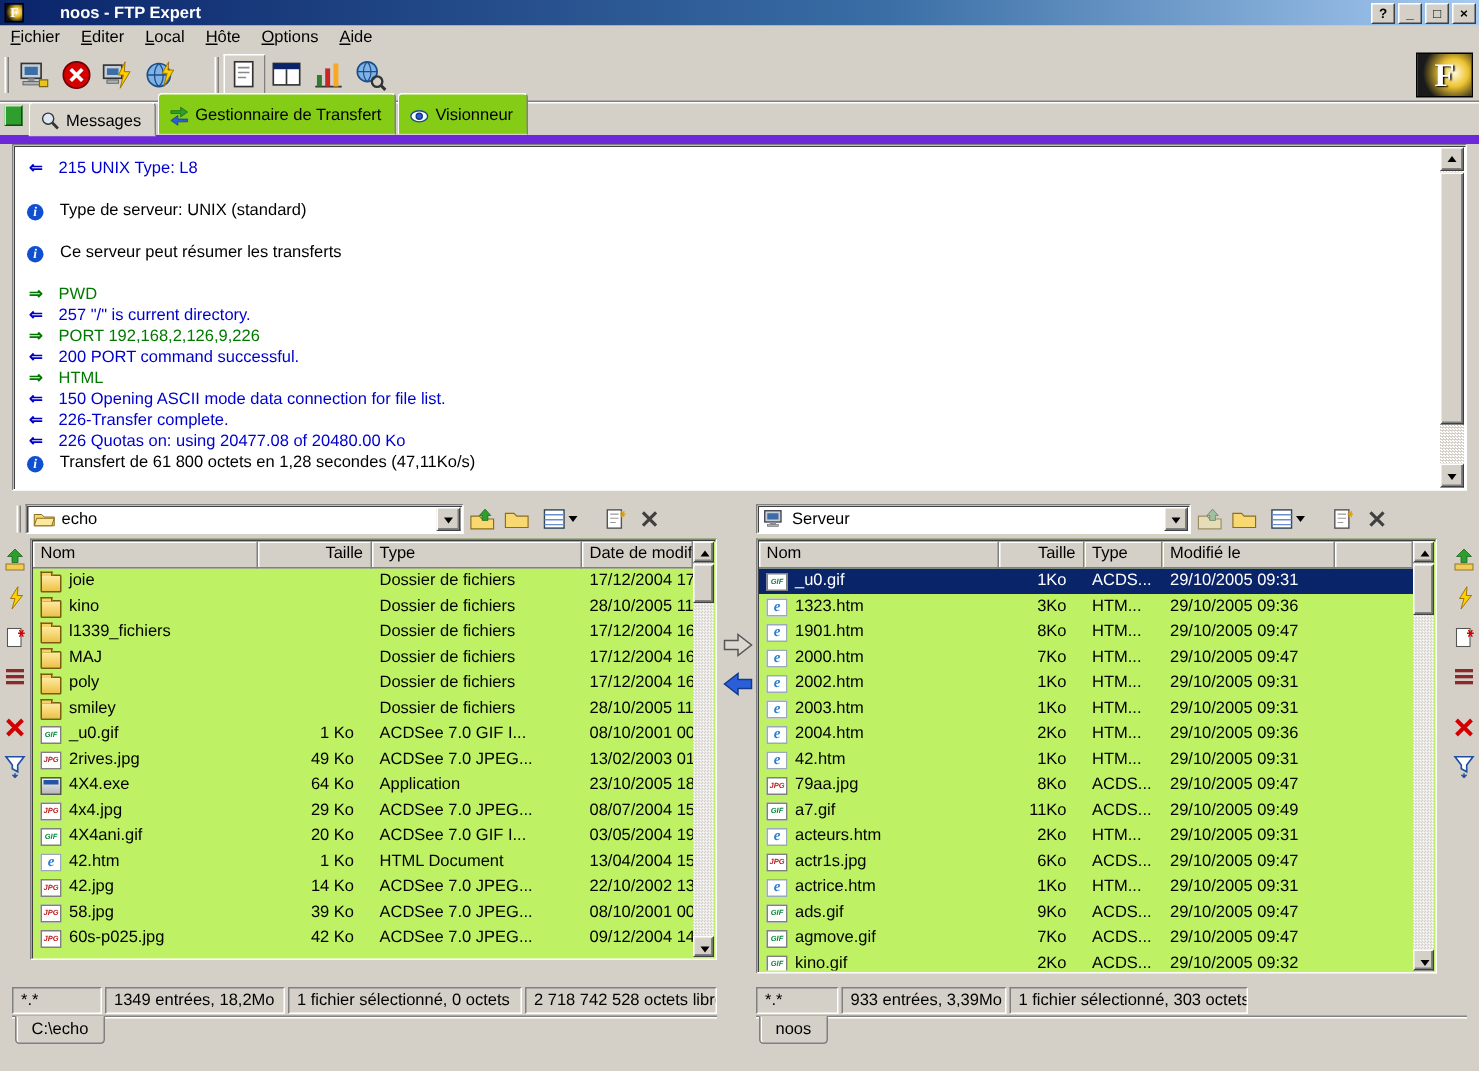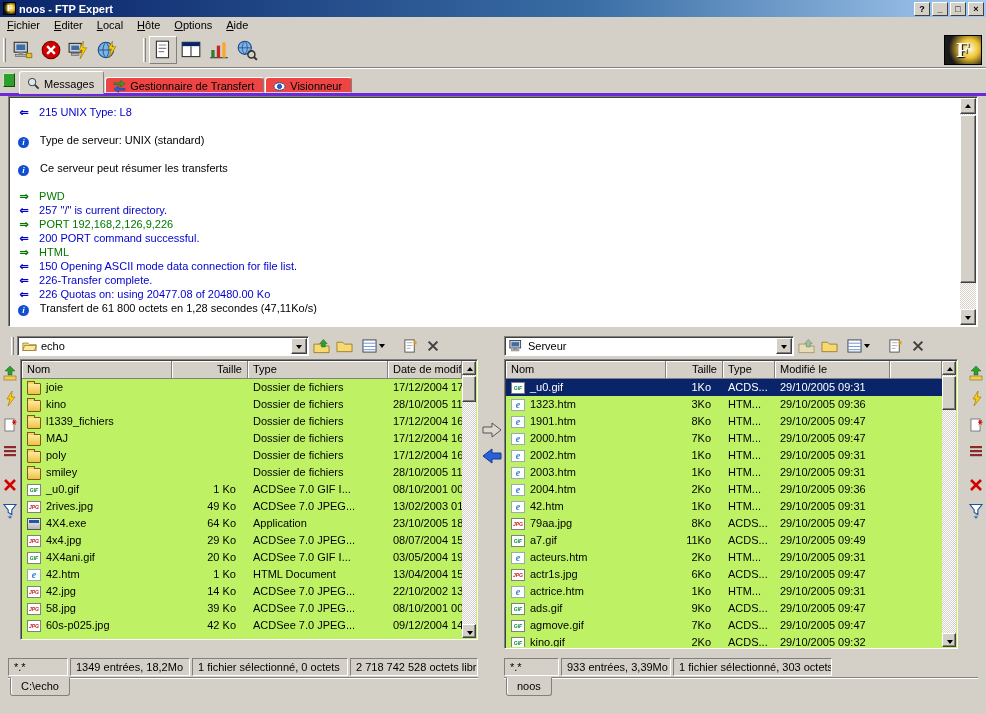--- a/index.html
+++ b/index.html
@@ -8,21 +8,21 @@
   .window { position:relative; width:986px; height:714px; background:#d4d0c8; overflow:hidden; }
 
   
   .titlebar { position:absolute; left:0; top:0; right:0; height:17px;
     background:linear-gradient(90deg,#0a246a,#3a6ea5 60%,#a6caf0);
     display:flex; align-items:center; padding:0 2px; }
   .appicon { width:13px; height:13px; margin:0 3px 0 1px;
     background:radial-gradient(circle at 65% 45%, #fff8d0 0%, #e8b820 35%, #111 75%);
     border:1px solid #000; color:#fff; font:bold 9px "Liberation Serif",serif;
     text-align:center; line-height:11px; }
-  .wtitle { color:#fff; font-weight:bold; flex:1; white-space:nowrap; overflow:hidden; }
+  .wtitle { color:#fff; font-weight:bold; flex:1; white-space:nowrap; overflow:hidden;margin-left:21px; }
   .wbtn { width:16px; height:14px; margin-left:2px; background:#d4d0c8;
     border:1px solid; border-color:#fff #404040 #404040 #fff;
     font:bold 9px "Liberation Sans",sans-serif; text-align:center; line-height:12px; color:#000; }
 
   
   .menubar { position:absolute; left:0; top:17px; right:0; height:15px; background:#d4d0c8; display:flex; align-items:center; }
   .mitem { display:inline-block; padding:1px 7px; }
   .mitem::first-letter { text-decoration:underline; }
 
   
@@ -32,24 +32,24 @@
   .tbtn { width:28px; height:28px; display:flex; align-items:center; justify-content:center; background:#d4d0c8; }
   .tbtn.active { border:1px solid; border-color:#fff #808080 #808080 #fff; }
   .tspacer { flex:1; }
   .logo { width:38px; height:30px; margin-right:4px; border:1px solid #000;
     background:radial-gradient(circle at 68% 45%, #fffbe0 0%, #edc330 32%, #1a1a1a 72%);
     color:#fff; font:bold 22px "Liberation Serif",serif; text-align:center; line-height:28px;
     text-shadow:1px 1px 1px #000; }
 
   
   .tabstrip { position:absolute; left:0; top:68px; right:0; height:28px; display:flex; align-items:flex-end;
-    border-bottom:3px solid #6d28d9; }
+    border-bottom:6px solid #6d28d9; }
   .dockbtn { width:12px; height:14px; margin:0 4px 6px 3px; background:#2f9e2f;
     border:1px solid; border-color:#bff0bf #0c4f0c #0c4f0c #bff0bf; }
-  .tab { height:16px; padding:2px 9px 0 7px; margin-right:1px; background:#ef4444;
+  .tab { height:28px; padding:2px 9px 0 7px; margin-right:1px; background:#84cc16;
     border:1px solid; border-color:#fff #808080 #d4d0c8 #fff; border-radius:3px 3px 0 0;
     display:flex; align-items:center; gap:4px; white-space:nowrap; }
   .tab.active { height:23px; font-weight:normal; border-bottom:1px solid #d4d0c8; position:relative; top:1px; background:#d8d4cc; }
 
   
   .log { position:absolute; left:8px; top:96px; width:970px; height:231px; background:#fff;
     border:1px solid; border-color:#808080 #fff #fff #808080;
     box-shadow:inset 1px 1px 0 #404040; overflow:hidden; }
   .loglines { position:absolute; left:8px; top:8px; right:22px; bottom:4px; overflow:hidden; }
   .logline { height:14px; line-height:14px; white-space:nowrap; }

